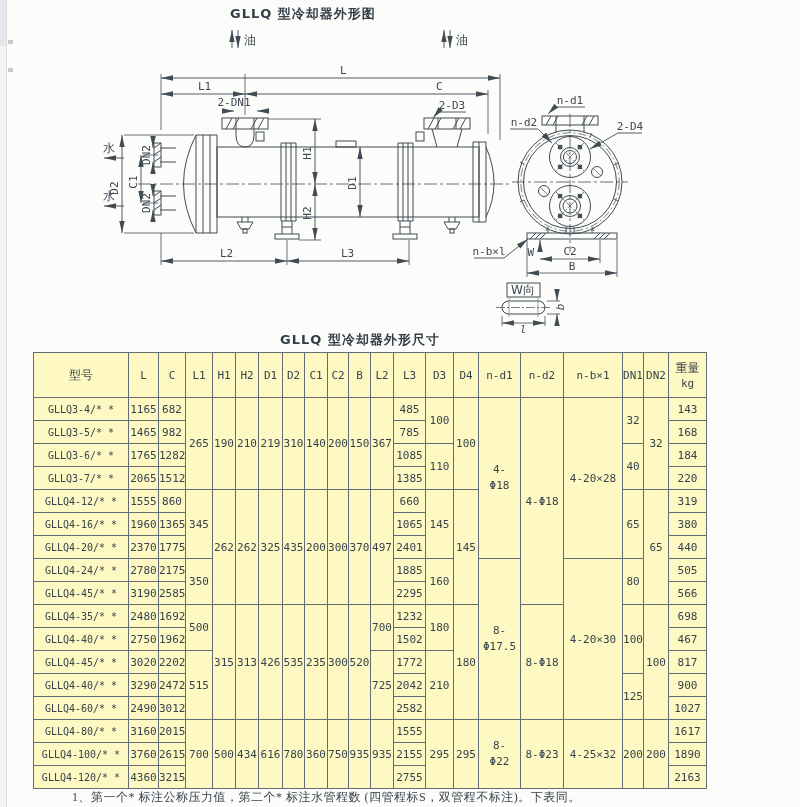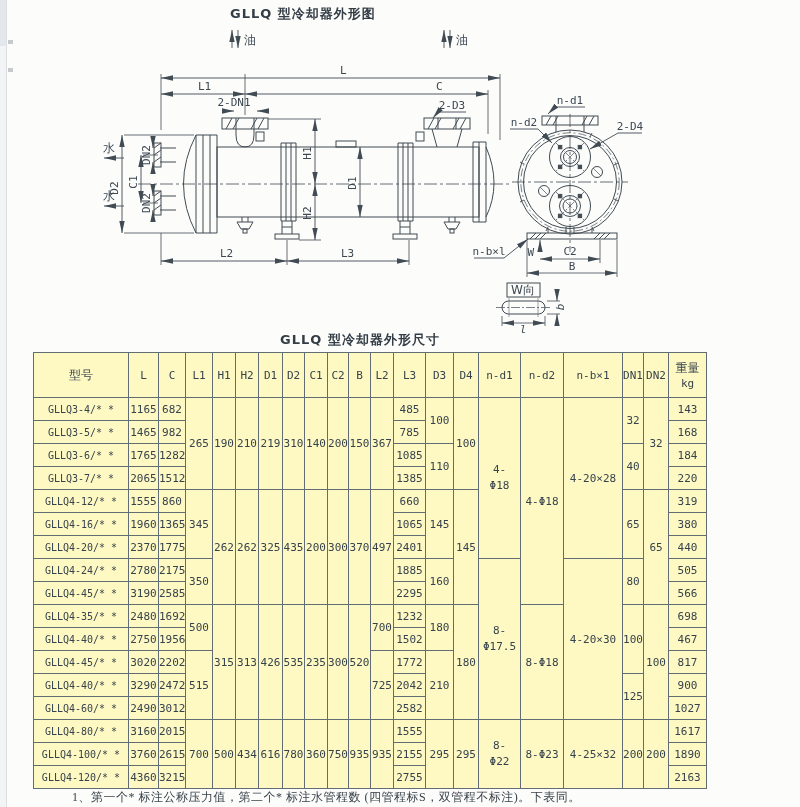--- a/index.html
+++ b/index.html
@@ -538,21 +538,21 @@
       <td rowspan="2">180</td>
       <td rowspan="5">180</td>
       <td rowspan="5">8-Φ18</td>
       <td rowspan="3">100</td>
       <td rowspan="5">100</td>
       <td>698</td>
     </tr>
     <tr>
       <td class="model">GLLQ4-40/* *</td>
       <td>2750</td>
-      <td>1956</td>
+      <td>1962</td>
       <td>1502</td>
       <td>467</td>
     </tr>
     <tr>
       <td class="model">GLLQ4-45/* *</td>
       <td>3020</td>
       <td>2202</td>
       <td rowspan="3">515</td>
       <td rowspan="3">725</td>
       <td>1772</td>

